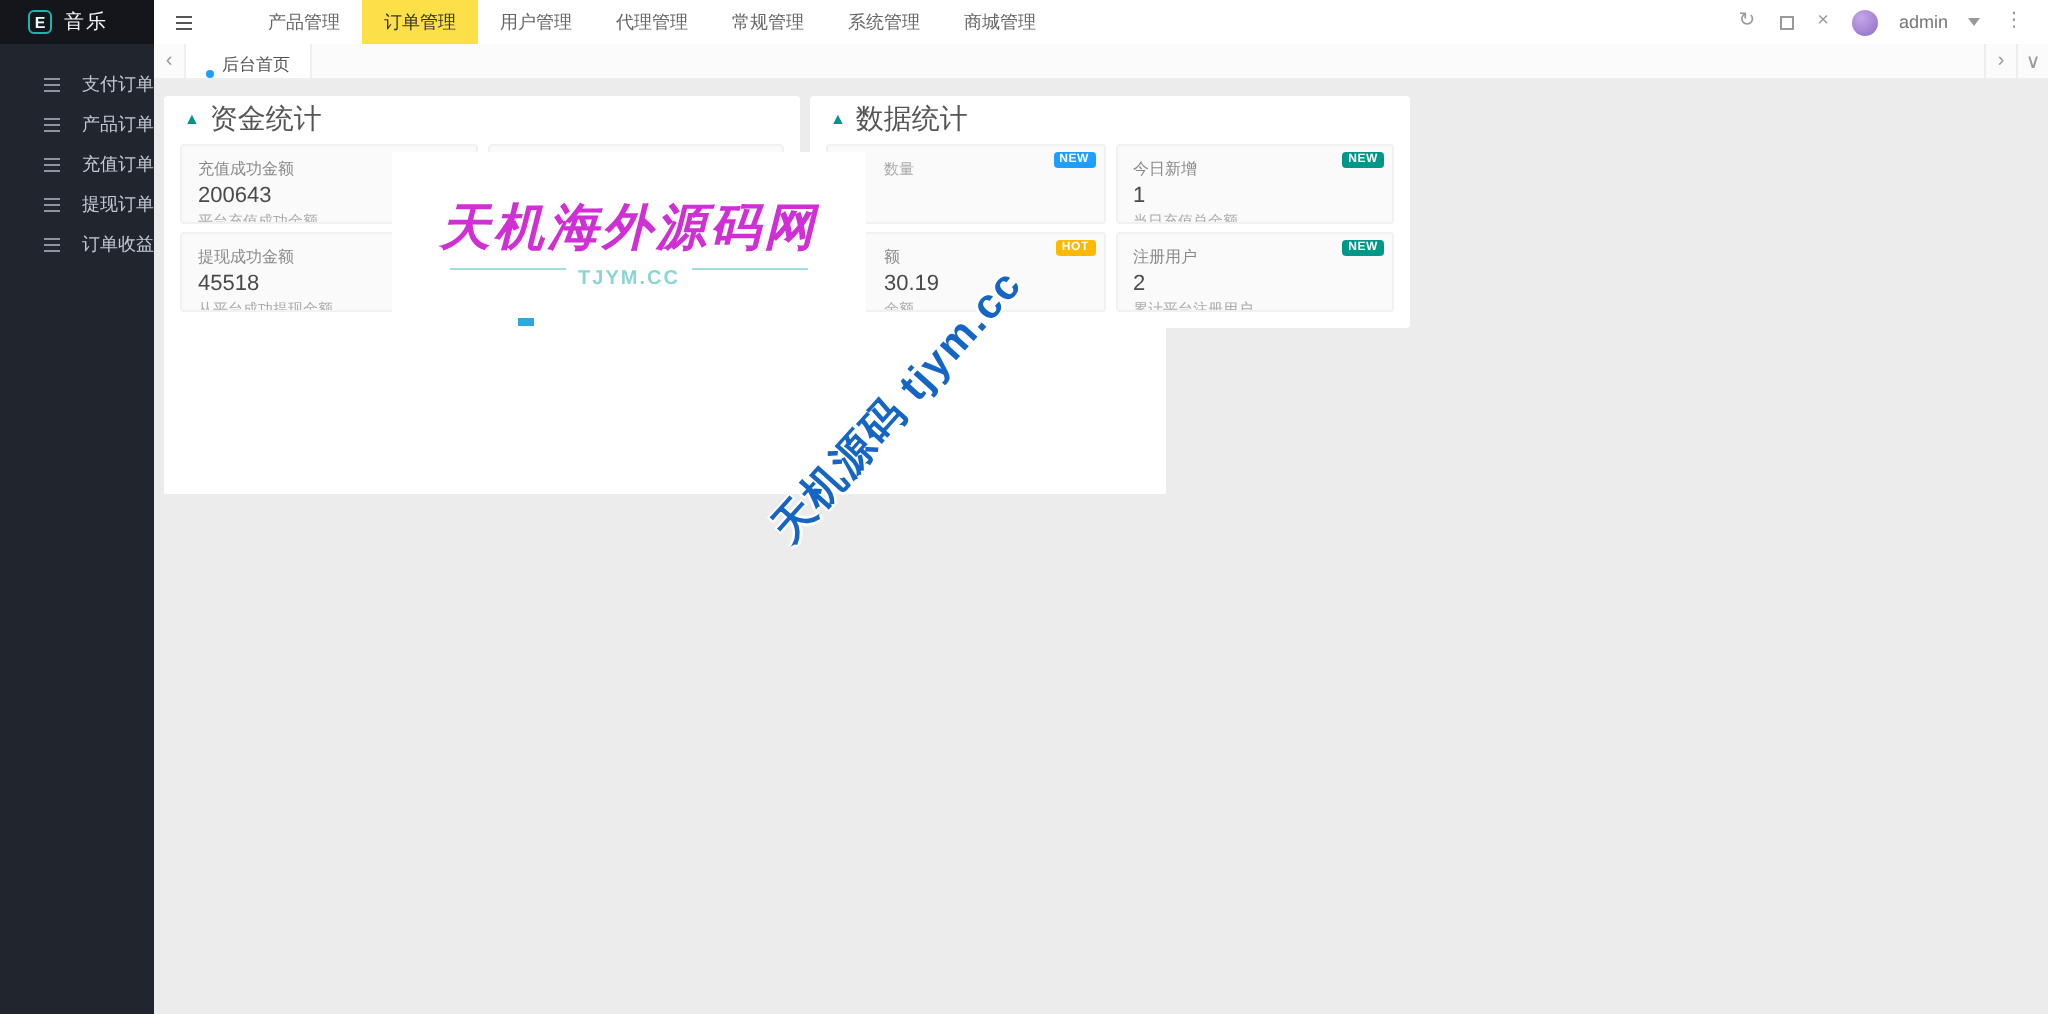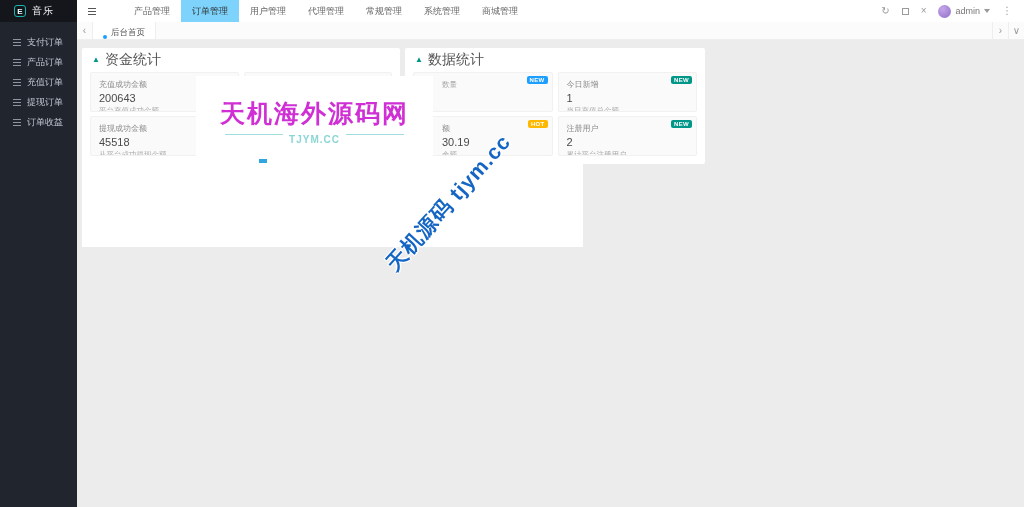--- a/index.html
+++ b/index.html
@@ -6,36 +6,36 @@
   html,body { width:1024px; height:507px; overflow:hidden; }
   body { font-family:"Liberation Sans", sans-serif; }
   .app { position:relative; width:1024px; height:507px; background:#ececec; overflow:hidden; }
 
   
   .sidebar { position:absolute; left:0; top:0; width:77px; height:507px; background:#20252e; }
   .logo-bar { height:22px; background:#14161c; display:flex; align-items:center; padding-left:14px; gap:6px; }
   .logo-box { width:12px; height:12px; border:1px solid #19b5b0; border-radius:3px; color:#e8fefe; font-size:8px; font-weight:bold; display:flex; align-items:center; justify-content:center; }
   .app-name { color:#f2f4f7; font-size:10px; letter-spacing:1px; }
   .menu { padding-top:10px; }
-  .menu-item { height:20px; display:flex; align-items:center; padding-left:13px; gap:6px; cursor:pointer; }
+  .menu-item { height:20px; display:flex; align-items:center; padding-left:22px; gap:6px; cursor:pointer;justify-content:space-between; }
   .micon { width:8px; height:1px; background:#8d95a1; box-shadow:0 3px 0 #8d95a1, 0 -3px 0 #8d95a1; flex:none; }
   .menu-label { color:#c3c9d3; font-size:9px; }
 
   
   .header { position:absolute; left:77px; top:0; width:947px; height:22px; background:#ffffff; display:flex; align-items:center; }
   .collapse { width:30px; height:22px; display:flex; align-items:center; justify-content:center; cursor:pointer; }
   .collapse .micon { background:#555; box-shadow:0 3px 0 #555, 0 -3px 0 #555; }
   .nav { display:flex; margin-left:16px; height:22px; }
   .nav-item { padding:0 11px; height:22px; line-height:22px; font-size:9px; color:#666; cursor:pointer; }
-  .nav-item.active { background:#7dd3fc; color:#333; }
+  .nav-item.active { background:#fde047; color:#333; }
   .header-right { margin-left:auto; display:flex; align-items:center; gap:12px; padding-right:12px; height:22px; }
   .hicon { color:#9a9a9a; font-size:10px; line-height:1; cursor:pointer; }
   .fs-square { width:7px; height:7px; border:1px solid #9a9a9a; display:inline-block; cursor:pointer; }
   .avatar { width:13px; height:13px; border-radius:50%; background:radial-gradient(circle at 35% 30%, #c5a6e8, #8f6cc9); cursor:pointer; }
-  .admin-wrap { display:flex; align-items:center; gap:4px; cursor:pointer;text-align:right; }
+  .admin-wrap { display:flex; align-items:center; gap:10px; cursor:pointer;text-align:right; }
   .admin-name { font-size:9px; color:#777; }
   .caret { width:0; height:0; border-left:3px solid transparent; border-right:3px solid transparent; border-top:4px solid #999; }
 
   
   .tabbar { position:absolute; left:77px; top:22px; width:947px; height:18px; background:#fbfbfb; border-bottom:1px solid #eee; display:flex; align-items:stretch; }
   .tab-arrow { width:16px; display:flex; align-items:center; justify-content:center; color:#999; font-size:10px; cursor:pointer; }
   .tab-arrow.left { border-right:1px solid #eee; }
   .tab-arrow.rb { border-left:1px solid #eee; }
   .tab-active { display:flex; align-items:flex-end; gap:4px; background:#fff; border-right:1px solid #eee; padding:0 10px; cursor:pointer; }
   .tab-dot { width:4px; height:4px; border-radius:50%; background:#1e9fff; }
@@ -56,21 +56,21 @@
   .card .val { font-size:11px; color:#4a4a4a; line-height:16px; white-space:nowrap; }
   .card .sub { font-size:7.5px; color:#aaa; line-height:9px; white-space:nowrap; }
   .card.pad-left .lbl, .card.pad-left .val, .card.pad-left .sub { padding-left:20px; }
   .badge { position:absolute; top:3px; right:4px; font-size:6px; font-weight:bold; color:#fff; padding:1px 3px; border-radius:2px; line-height:1; letter-spacing:.3px; }
   .badge.blue { background:#1e9fff; }
   .badge.green { background:#009688; }
   .badge.yellow { background:#ffb800; }
 
   
   .wm-box { position:absolute; left:196px; top:76px; width:237px; height:90px; background:#fff; z-index:5; display:flex; flex-direction:column; align-items:center; justify-content:center; }
-  .wm-title { font-family:"DejaVu Serif", serif; font-size:25px; font-weight:bold; color:#cf2fd4; letter-spacing:2px; white-space:nowrap; }
+  .wm-title { font-family:"DejaVu Serif", serif; font-style:italic; font-size:25px; font-weight:bold; color:#cf2fd4; letter-spacing:2px; white-space:nowrap; }
   .wm-sub { margin-top:4px; display:flex; align-items:flex-start; gap:6px; }
   .wm-line { width:58px; height:1px; background:#9fdede; }
   .wm-url { font-size:10px; font-weight:bold; color:#8ad6d4; letter-spacing:1px; }
   .wm-sq { position:absolute; left:259px; top:159px; width:8px; height:4px; background:#2ea7e0; z-index:6; }
   .wm-bottom { position:absolute; left:82px; top:162px; width:501px; height:85px; background:#fff; z-index:4; }
   .wm-diagonal { position:absolute; left:352px; top:168px; width:230px; z-index:7; transform:rotate(-48deg); transform-origin:center;
     font-size:21px; font-weight:bold; color:#1565c4; letter-spacing:1px; white-space:nowrap;
     text-shadow:-1px -1px 0 #fff, 1px -1px 0 #fff, -1px 1px 0 #fff, 1px 1px 0 #fff; }
 </style>
 </head>

